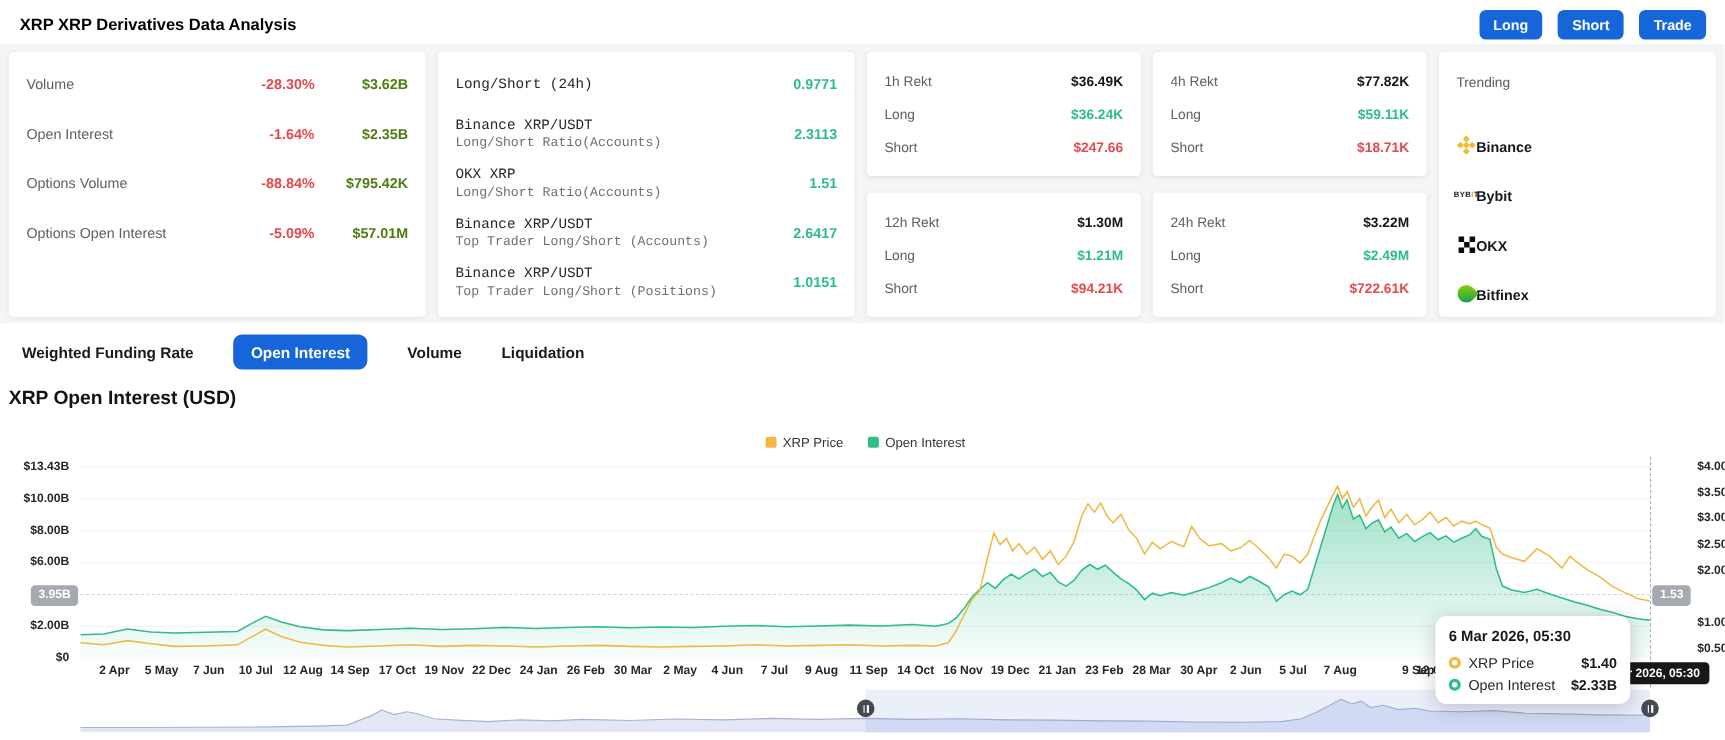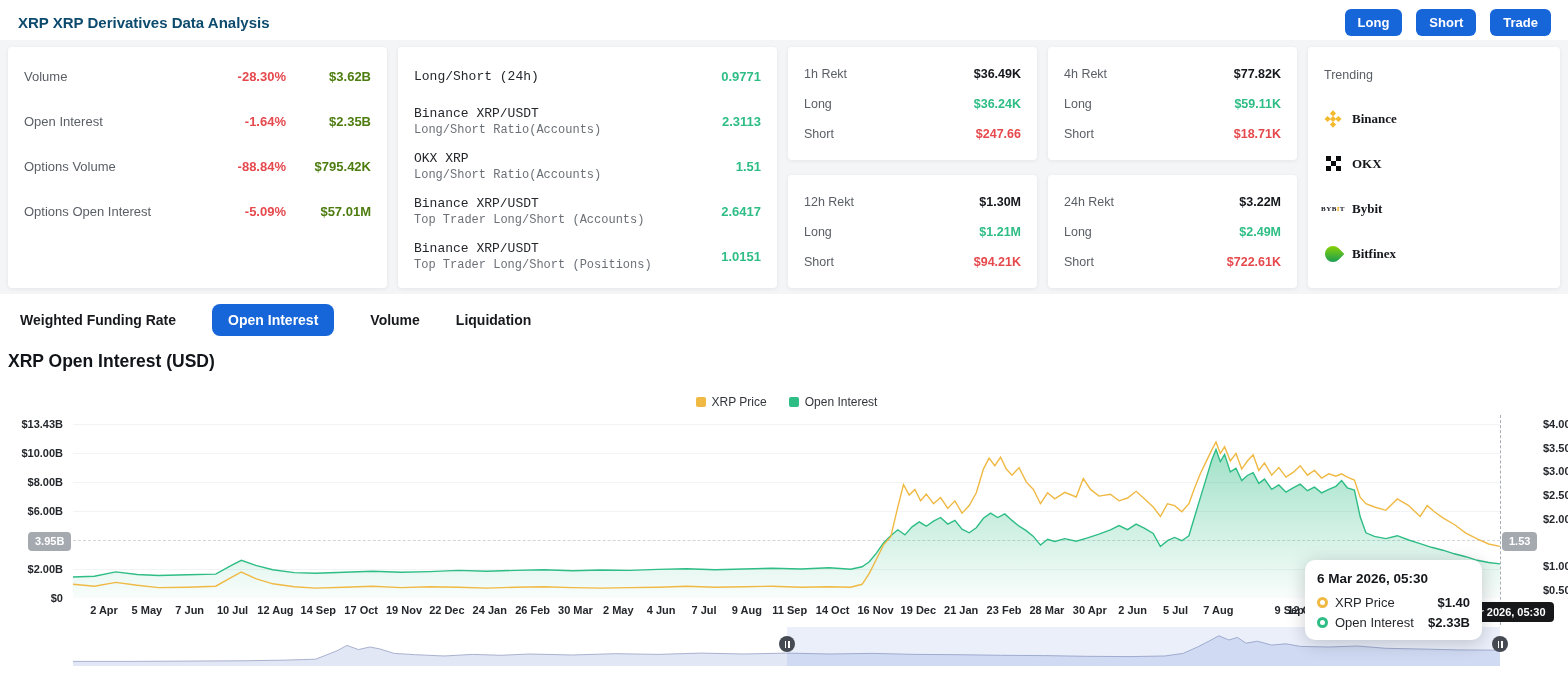--- a/index.html
+++ b/index.html
@@ -9,21 +9,21 @@
     background:#fff; font-family:"Liberation Sans","DejaVu Sans",sans-serif;
     color:#1b1e23;
   }
   :root{
     --red:#e5494d; --green:#2ebd85; --blue:#1766d9;
     --ink:#1b1e23; --muted:#5a5f66;
   }
   .cards-band { position:absolute; left:0; top:40px; width:1568px; height:254px; background:#f4f5f7; }
 
   
-  .page-title { position:absolute; left:18px; top:14px; font-size:15px; font-weight:700; color:#0c4a6e; }
+  .page-title { position:absolute; left:18px; top:14px; font-size:15px; font-weight:700; color:#000000; }
   .hdr-btns { position:absolute; right:17px; top:9px; display:flex; gap:14px; }
   .hdr-btn { background:var(--blue); color:#fff; font-size:13px; font-weight:700;
     border:none; border-radius:6px; padding:6px 13px; cursor:pointer; line-height:15px; }
 
   
   .card { position:absolute; background:#fff; border-radius:4px; box-shadow:0 1px 4px rgba(27,30,35,.07); }
   #stats-card { left:8px; top:47px; width:379px; height:241px; padding:7px 16px; }
   .stat-row { display:flex; align-items:center; height:45px; font-size:13px; }
   .stat-row .lab { flex:1; color:var(--muted); }
   .stat-row .chg { width:110px; text-align:right; font-weight:700; color:var(--red); }
@@ -40,21 +40,21 @@
     display:grid; grid-template-columns:249px 249px; grid-template-rows:113px 113px; gap:15px 11px; }
   .rekt-card { background:#fff; border-radius:4px; box-shadow:0 1px 4px rgba(27,30,35,.07); padding:12px 16px; }
   .rekt-row { display:flex; align-items:center; height:30px; font-size:12.5px; }
   .rekt-row .lab { flex:1; color:var(--muted); }
   .rekt-row .v { font-weight:700; color:#14171c; }
   .rekt-row .v.g { color:var(--green); }
   .rekt-row .v.r { color:var(--red); }
 
   #trending-card { left:1308px; top:47px; width:252px; height:241px; padding:7px 16px; }
   .trend-title { display:flex; align-items:center; height:42px; font-size:12.5px; color:var(--muted); }
-  .trend-item { display:flex; align-items:center; height:45px; gap:10px; cursor:pointer;font-family:Liberation Serif, serif; }
+  .trend-item { display:flex; align-items:flex-end; height:45px; cursor:pointer; }
   .trend-item .nm { font-size:13px; font-weight:700; color:#14171c; }
   .icon-box { width:18px; height:18px; display:flex; align-items:center; justify-content:center; }
   .okx-grid { display:grid; grid-template-columns:repeat(3,5px); grid-template-rows:repeat(3,5px); }
   .okx-grid i { background:transparent; }
   .okx-grid i.b { background:#0a0b0d; }
   .bybit-word { font-size:7px; font-weight:800; letter-spacing:.4px; color:#12151f; white-space:nowrap; }
   .bybit-word b { color:#f7a600; }
   .leaf { width:16px; height:16px; background:linear-gradient(135deg,#8fd400 10%,#1b9e52 85%);
     border-radius:80% 0 80% 80%; transform:rotate(45deg); }
 
@@ -247,39 +247,39 @@
                 <rect x="6.8" y="6.8" width="4.4" height="4.4" transform="rotate(45 9 9)"></rect>
                 <rect x="12.2" y="6.8" width="4.4" height="4.4" transform="rotate(45 14.4 9)"></rect>
                 <rect x="6.8" y="12.4" width="4.4" height="4.4" transform="rotate(45 9 14.6)"></rect>
               </g>
             </svg>
           </span>
           <span class="nm">Binance</span>
         </div>
         <div class="trend-item">
           <span class="icon-box">
+            <span class="bybit-word">BYB<b>I</b>T</span>
+          </span>
+          <span class="nm">Bybit</span>
+        </div>
+        <div class="trend-item">
+          <span class="icon-box">
             <div class="okx-grid">
               <i class="b"></i>
               <i></i>
               <i class="b"></i>
               <i></i>
               <i class="b"></i>
               <i></i>
               <i class="b"></i>
               <i></i>
               <i class="b"></i>
             </div>
           </span>
           <span class="nm">OKX</span>
-        </div>
-        <div class="trend-item">
-          <span class="icon-box">
-            <span class="bybit-word">BYB<b>I</b>T</span>
-          </span>
-          <span class="nm">Bybit</span>
         </div>
         <div class="trend-item">
           <span class="icon-box">
             <div class="leaf"></div>
           </span>
           <span class="nm">Bitfinex</span>
         </div>
       </div>
   </div>
 

